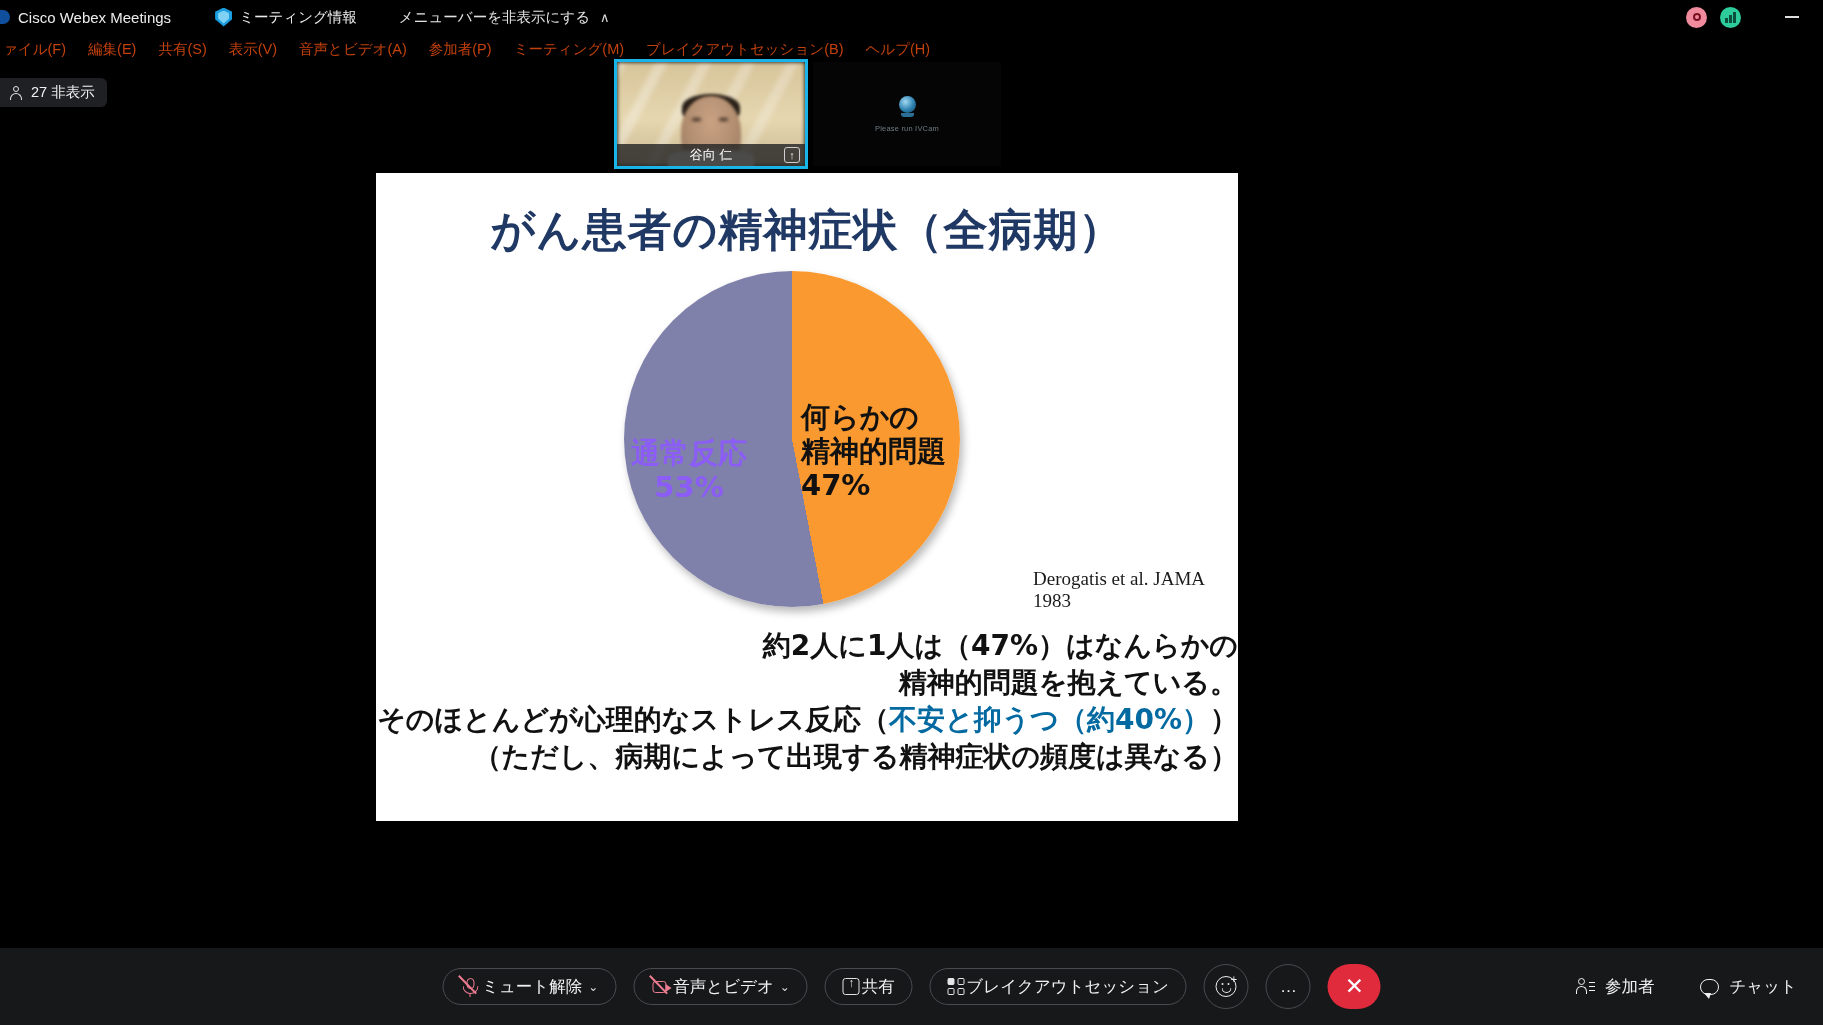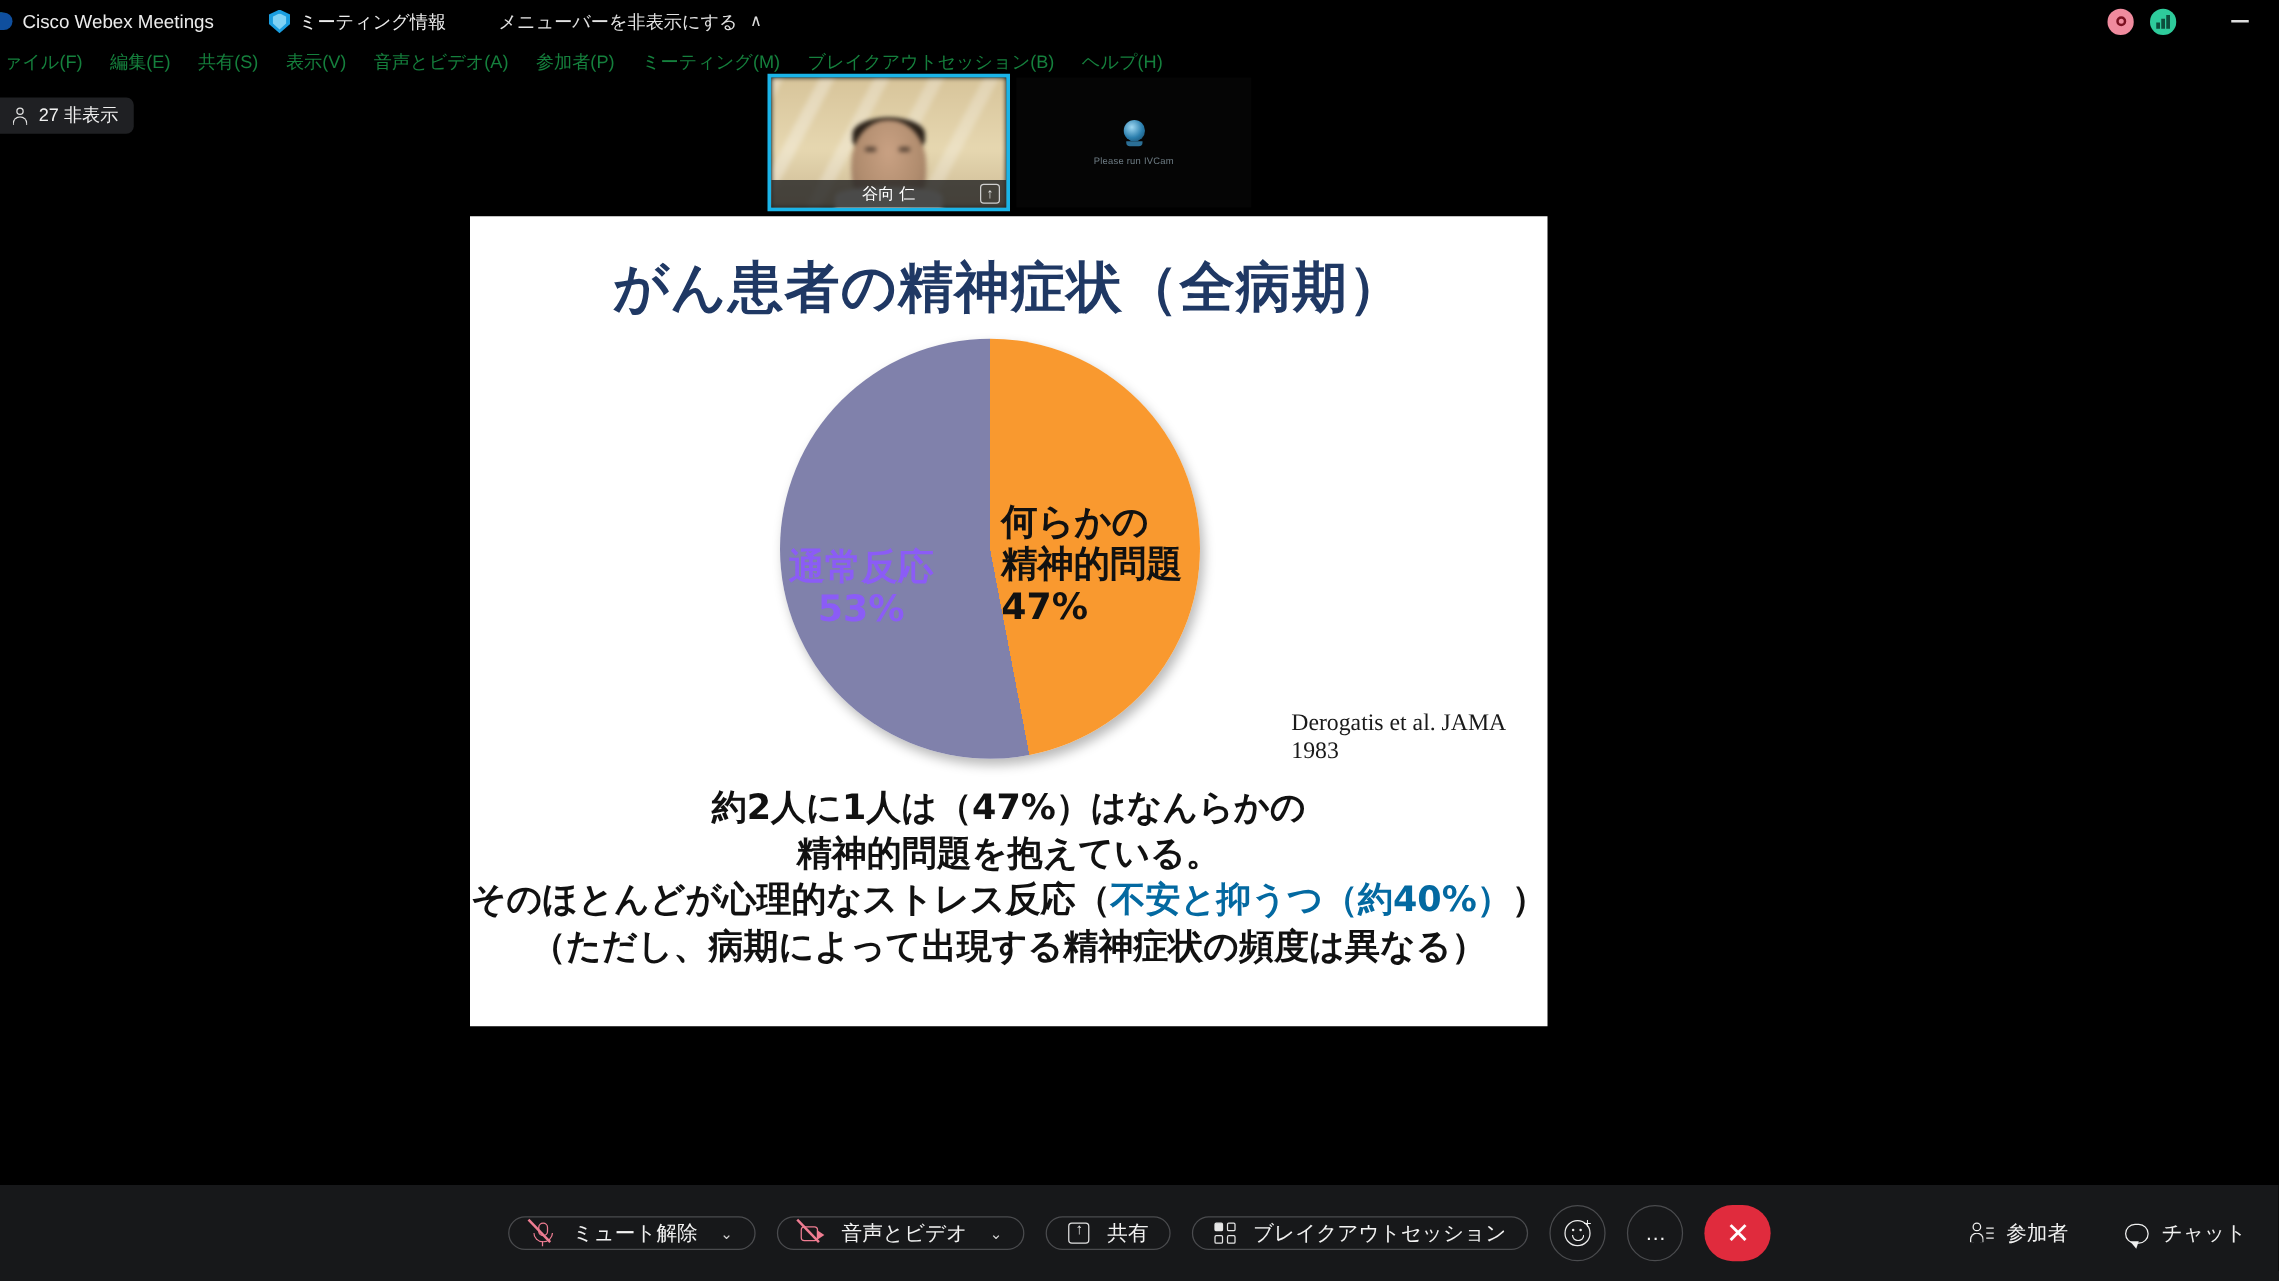--- a/index.html
+++ b/index.html
@@ -59,21 +59,21 @@
   .net-ico b { display:block; width:2.5px; background:#0c4e3c; }
   .net-ico b:nth-child(1){height:5px}
   .net-ico b:nth-child(2){height:8px}
   .net-ico b:nth-child(3){height:11px}
   .minimize { width:34px; height:34px; display:flex;align-items:center;justify-content:center;margin-right:14px;}
   .minimize i { display:block; width:14px; height:1.5px; background:#dddddd; }
 
   
   .menubar {
     position:absolute; top:34px; left:0; width:1823px; height:30px;
-    display:flex; align-items:center; color:#15803d; font-size:14.5px;
+    display:flex; align-items:center; color:#c2410c; font-size:14.5px;
   }
   .menu-item { padding: 0 11px; white-space:nowrap; }
   .menu-item:first-child { margin-left: -8px; }
 
   
   .hidden-badge {
     position:absolute; top:78px; left:-8px; height:29px;
     background:#1f2023; border-radius: 6px;
     display:flex; align-items:center; padding: 0 12px 0 18px; gap:9px;
     color:#f0f0f0; font-size:14.5px;
@@ -161,35 +161,35 @@
     position:absolute; left:425px; top:216px; color:#111; font-weight:700;
     font-size:29px; line-height:1.17; text-align:left;
     font-family:"DejaVu Sans","Liberation Sans",sans-serif;
     margin-top:12px;
   }
   .citation {
     position:absolute; left:657px; top:395px; color:#1a1a1a; font-size:19px;
     font-family:"Liberation Serif","DejaVu Serif",serif;
   }
   .body-text {
-    position:absolute; left:0; top:455px; width:100%; text-align:center;
+    position:absolute; left:0; top:455px; width:100%; text-align:right;
     color:#111; font-size:28px; line-height:1.32; font-weight:600;
     font-family:"DejaVu Sans","Liberation Sans",sans-serif;
   }
   .body-text .red { color:#0369a1; }
 
   
   .toolbar {
     position:absolute; left:0; bottom:0; width:1823px; height:77px;
     background:#17181a; display:flex; align-items:center;
   }
   .tb-center { position:absolute; left:50%; transform:translateX(-50%); display:flex; align-items:center; gap:17px; }
   .pill {
-    height:27px; border:1px solid #4a4b4e; border-radius:24px;
-    display:flex; align-items:center; padding: 0 17px; gap:14px;
+    height:37px; border:1px solid #4a4b4e; border-radius:24px;
+    display:flex; align-items:center; padding: 0 17px; gap:2px;
     color:#f2f2f2; font-size:16.5px; background:transparent; white-space:nowrap;
   }
   .pill .chev { color:#d6d6d6; font-size:12px; margin-left:4px; }
   .round {
     width:45px;height:45px;border-radius:50%;border:1px solid #4a4b4e;
     display:flex;align-items:center;justify-content:center;color:#f0f0f0;font-size:17px;
   }
   .leave {
     width:53px;height:45px;border-radius:24px;background:#e02b3d;
     display:flex;align-items:center;justify-content:center;color:#fff;font-size:23px;font-weight:300;

